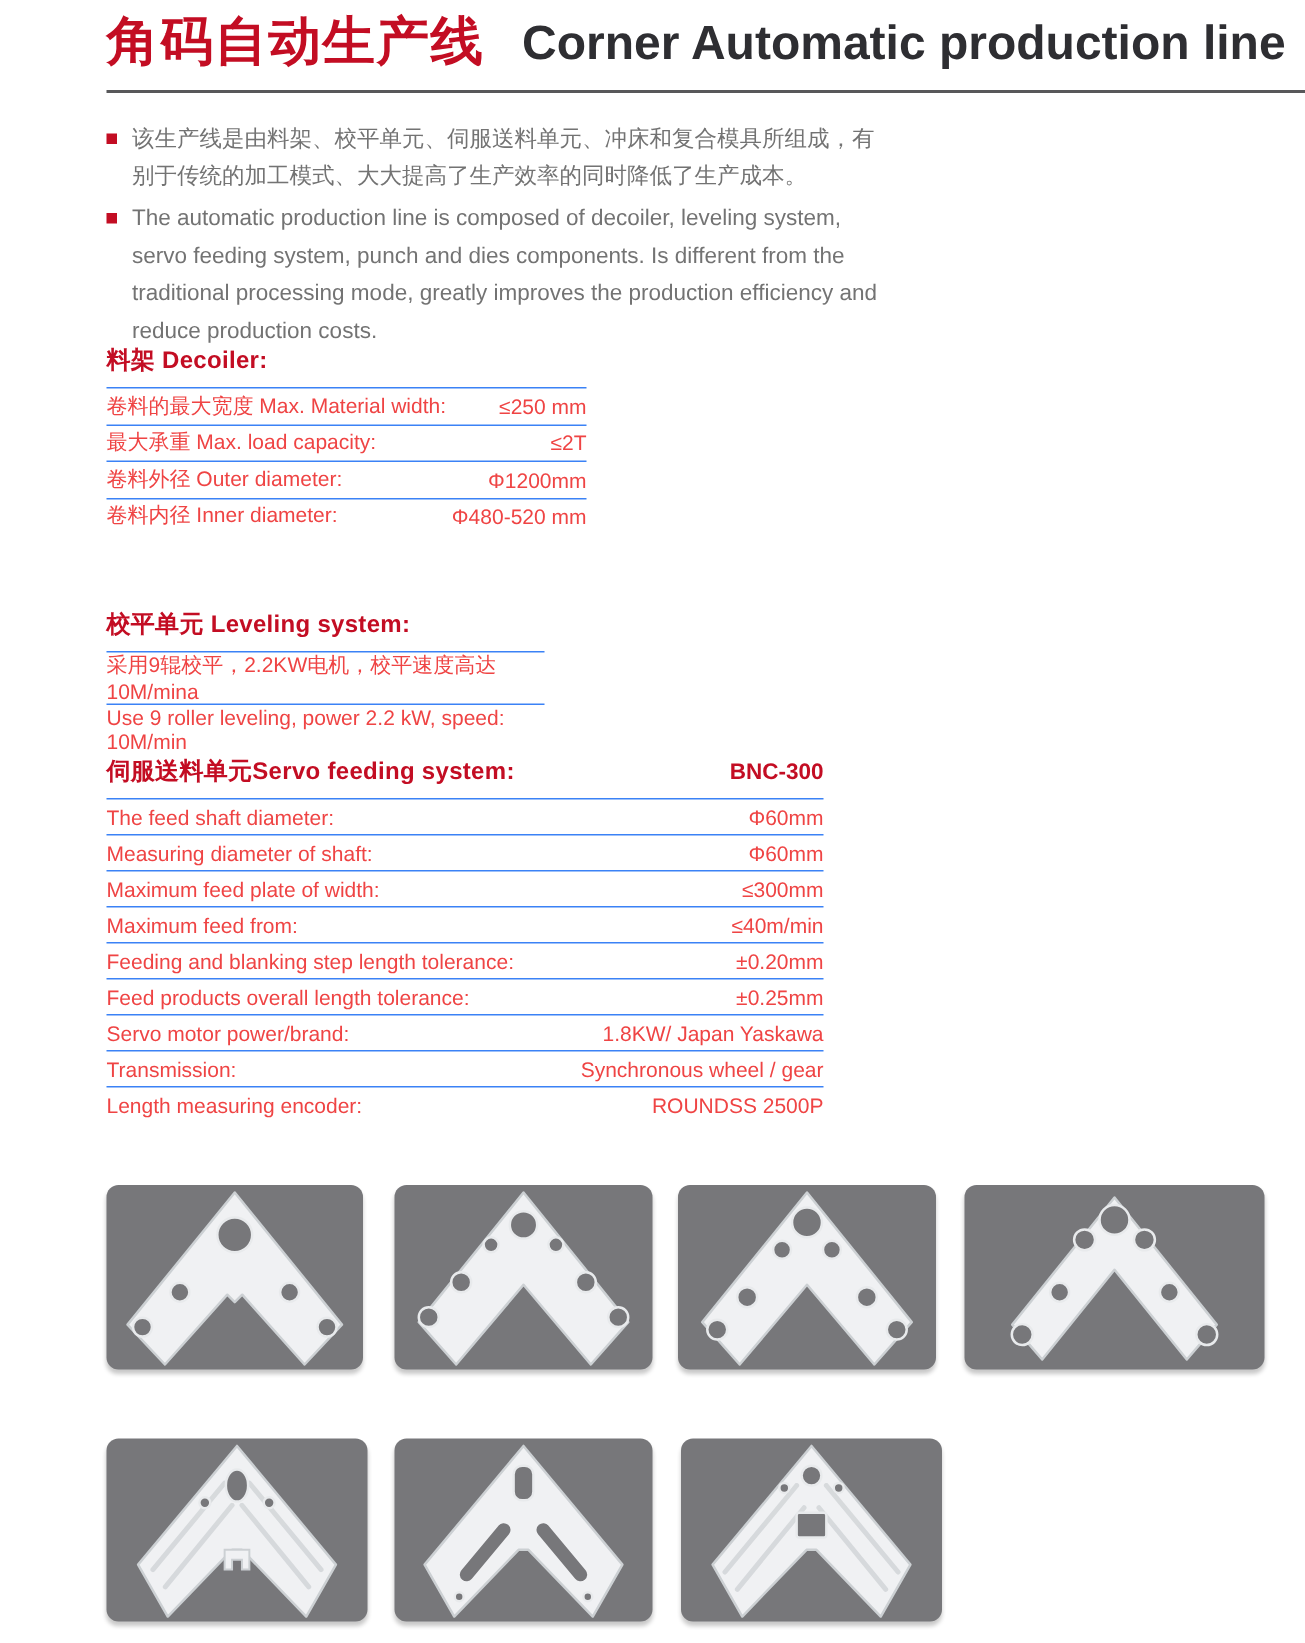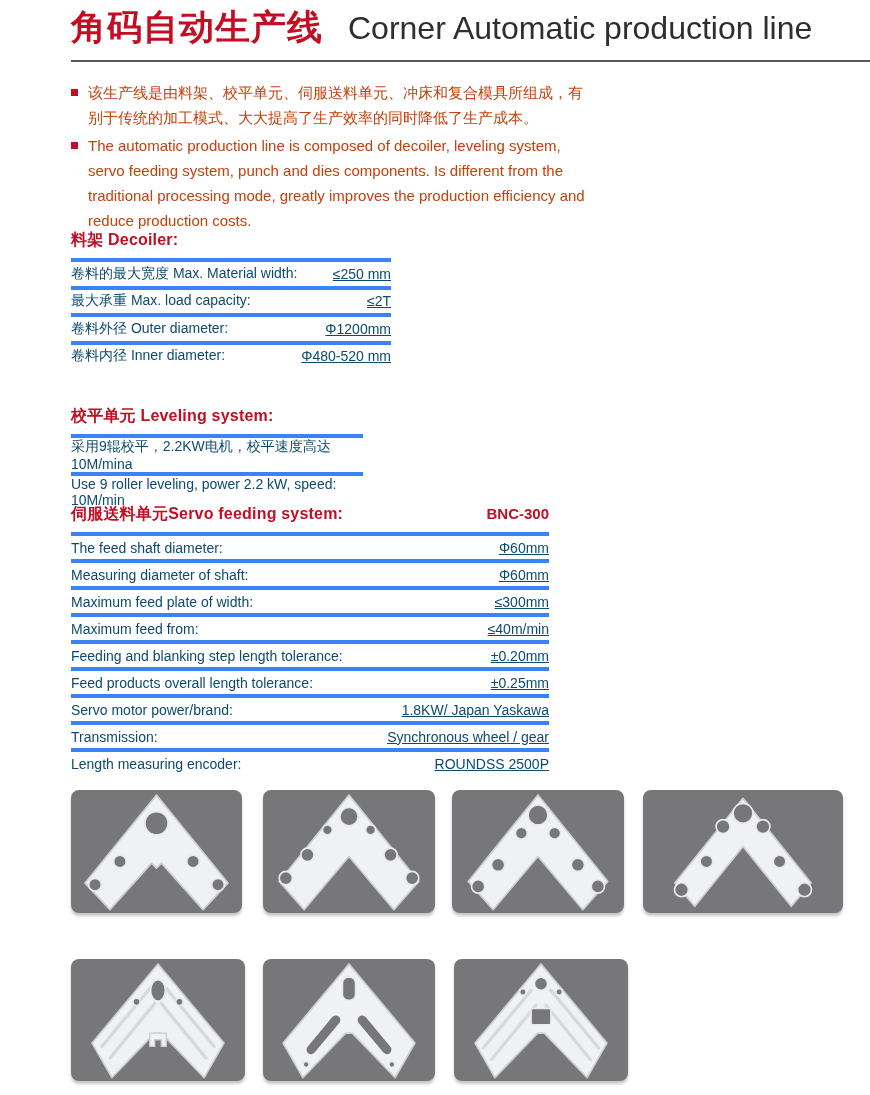--- a/index.html
+++ b/index.html
@@ -4,43 +4,43 @@
 <style>
   html,body{margin:0;padding:0;background:#ffffff;}
   .page{
     position:relative;width:870px;height:1095px;background:#ffffff;overflow:hidden;
     font-family:"Liberation Sans","DejaVu Sans",sans-serif;
     margin-left:41px;
   }
   
   .header{position:absolute;left:30px;top:4px;right:20px;display:flex;align-items:baseline;gap:25px;white-space:nowrap;}
   .t-zh{font-size:35px;font-weight:700;color:#c30d23;letter-spacing:1px;}
-  .t-en{font-size:32px;font-weight:400;color:#2e2e32;}
+  .t-en{font-size:32px;font-weight:700;color:#2e2e32;}
   .rule{position:absolute;left:30px;top:60px;width:820px;height:2px;background:#58585a;}
   
   .intro{position:absolute;left:30px;top:80px;width:516px;margin:0;padding:0;list-style:none;
-         font-size:15px;line-height:25px;color:#c2410c;}
+         font-size:15px;line-height:25px;color:#737373;}
   .intro li{position:relative;padding-left:17px;margin:0 0 3px 0;}
   .bullet{position:absolute;left:0;top:9px;width:7px;height:7px;background:#c30d23;}
   
   .spec{position:absolute;left:30px;}
   #sec-decoiler{top:230px;width:320px;}
   #sec-leveling{top:406px;width:292px;}
   #sec-servo{top:504px;width:478px;}
   .spec-head{display:flex;justify-content:space-between;align-items:baseline;margin:0 0 7px 0;}
   .spec-head h2{margin:0;font-size:16px;font-weight:700;color:#c30d23;letter-spacing:.2px;}
   .badge{font-size:15px;font-weight:700;color:#c30d23;}
   .badge:empty{display:none;}
   .spec-row{display:flex;justify-content:space-between;align-items:center;
-            border-top:4px solid #3b82f6;min-height:23px;
-            font-size:14px;color:#0c4a6e;}
+            border-top:1px solid #3b82f6;min-height:23px;
+            font-size:14px;color:#ef4444;}
   #sec-decoiler .spec-row{min-height:23.5px;}
   #sec-leveling .spec-row{min-height:24px;}
   .spec-label{text-align:left;}
-  .spec-value{text-align:left;white-space:nowrap;text-decoration:underline;}
+  .spec-value{text-align:left;white-space:nowrap;}
   
   .tile{position:absolute;background:#77777a;border-radius:8px;box-shadow:0 3px 3px rgba(0,0,0,.22);}
   .tile svg{display:block;width:100%;height:100%;}
   #tile-0{left:30px; top:790px;width:171px;height:123px;}
   #tile-1{left:222px;top:790px;width:172px;height:123px;}
   #tile-2{left:411px;top:790px;width:172px;height:123px;}
   #tile-3{left:602px;top:790px;width:200px;height:123px;}
   #tile-4{left:30px; top:959px;width:174px;height:122px;}
   #tile-5{left:222px;top:959px;width:172px;height:122px;}
   #tile-6{left:413px;top:959px;width:174px;height:122px;}

